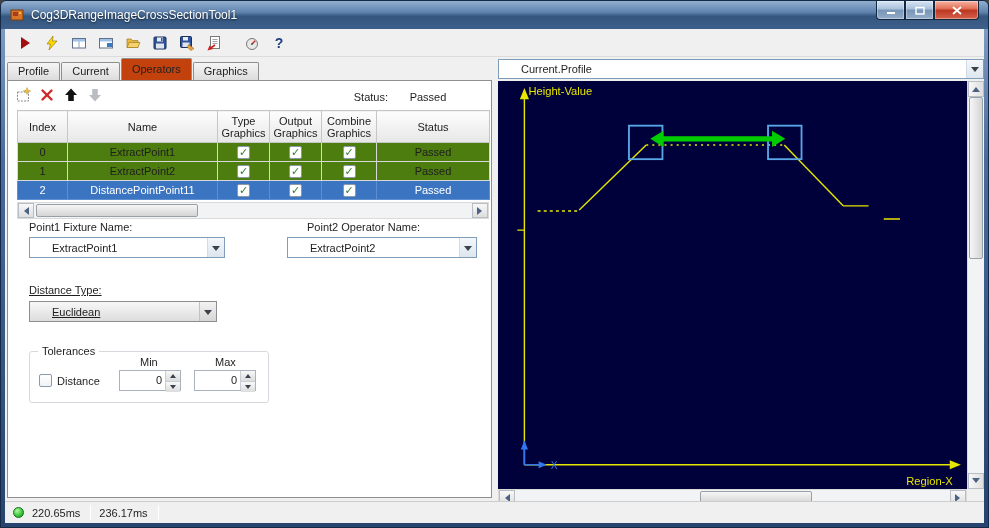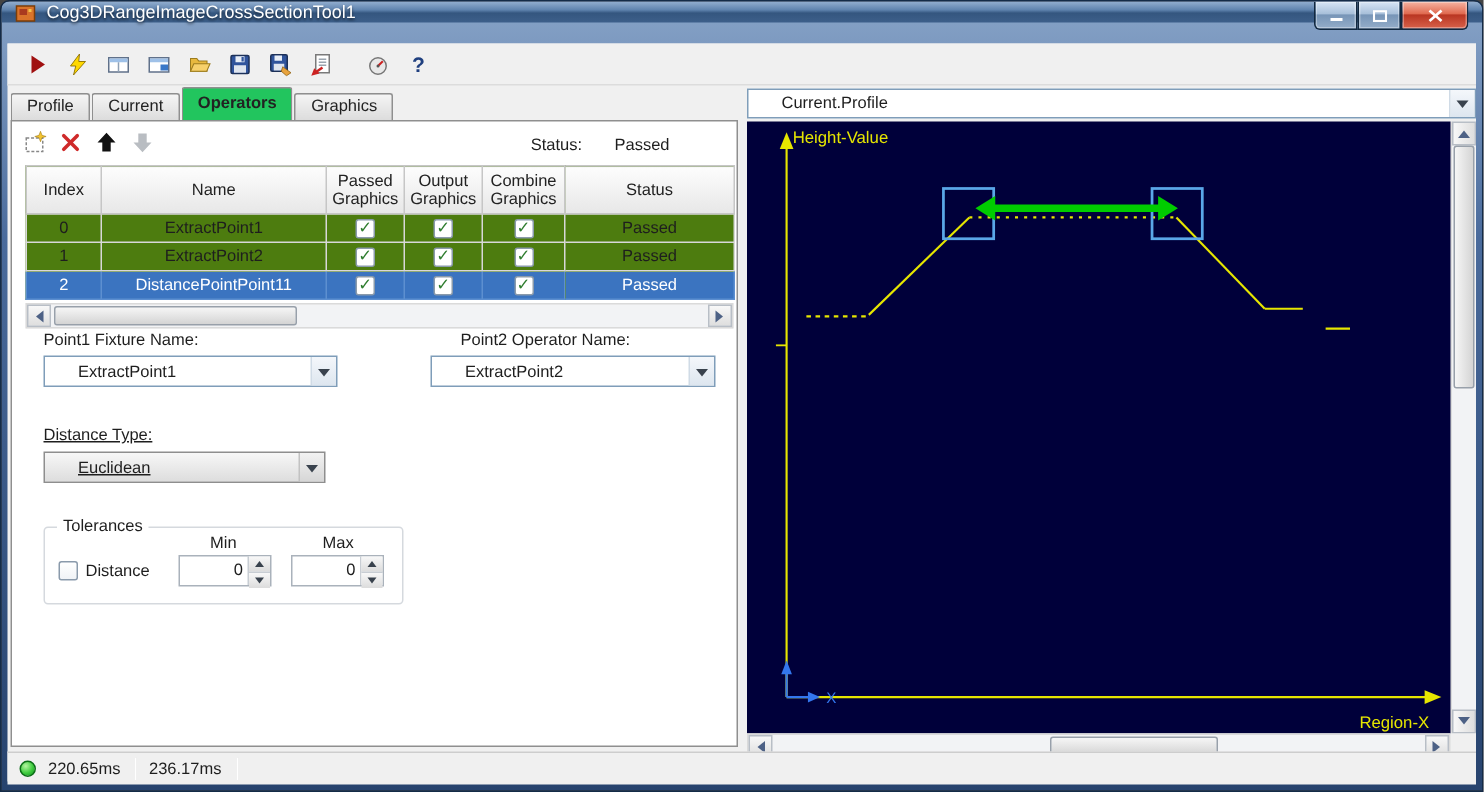--- a/index.html
+++ b/index.html
@@ -1,38 +1,38 @@
 <!DOCTYPE html>
 <html><head>
 <meta charset="utf-8">
 <style>
   *{margin:0;padding:0;box-sizing:border-box;}
   body{width:989px;height:528px;font-family:"Liberation Sans","DejaVu Sans",sans-serif;font-size:11px;color:#1e1e1e;background:#444;}
   .window{position:relative;width:989px;height:528px;background:linear-gradient(#88a4c8,#4a6b9c 30%,#27436e);border:1px solid #142b47;border-radius:6px 6px 0 0;overflow:hidden;}
   
-  .titlebar{position:absolute;left:0;top:0;right:0;height:14px;display:flex;padding-left:8px;
+  .titlebar{position:absolute;left:0;top:0;right:0;height:28px;display:flex;align-items:center;padding-left:8px;
     background:linear-gradient(#93afd0 0%,#5f83ae 40%,#34567f 55%,#3d5f8a 100%);border-radius:6px 6px 0 0;}
   .title-text{color:#fff;font-size:12px;margin-left:6px;text-shadow:0 1px 2px rgba(0,0,0,.6);}
   .winbtns{position:absolute;right:9px;top:0;display:flex;}
   .winbtn{width:29px;height:19px;border:1px solid #12283f;border-top:none;display:flex;align-items:center;justify-content:center;
     background:linear-gradient(#d9e6f6 0%,#a8c0da 45%,#7795b7 50%,#94adc9 100%);box-shadow:inset 0 0 0 1px rgba(255,255,255,.35);}
   .winbtn.min{border-radius:0 0 0 4px;}
   .winbtn.close{width:45px;border-radius:0 0 4px 0;background:linear-gradient(#f6b5a4 0%,#e06a50 45%,#b93622 50%,#d8614a 100%);}
   
   .client{position:absolute;left:4px;top:28px;right:4px;bottom:6px;background:#f0f0f0;}
   
   .toolbar{position:absolute;left:0;top:0;right:0;height:28px;display:flex;align-items:center;padding-left:8px;gap:3px;
     background:#f0f0f0;border-bottom:1px solid #dcdcdc;}
   .tbtn{width:24px;height:22px;display:flex;align-items:center;justify-content:center;cursor:default;}
   .tsep{width:8px;height:22px;}
   
   .tabstrip{position:absolute;left:2px;top:30px;height:21px;display:flex;align-items:flex-end;z-index:2;}
   .tab{padding:2px 10px 3px;border:1px solid #8f8f8f;border-bottom:none;border-radius:2px 2px 0 0;margin-right:1px;height:18px;
     background:linear-gradient(#f5f5f5,#dcdcdc);color:#222;}
-  .tab.active{height:22px;background:#22c55e;padding-top:4px;position:relative;z-index:3;font-weight:bold;}
+  .tab.active{height:22px;background:#c2410c;padding-top:4px;position:relative;z-index:3;}
   .tabpage{position:absolute;left:2px;top:51px;width:485px;height:418px;background:#fff;border:1px solid #8f8f8f;z-index:1;}
   
   .op-toolbar{position:absolute;left:4px;top:4px;display:flex;gap:3px;}
   .op-toolbar .tbtn{width:21px;height:20px;}
   .status-label{position:absolute;left:320px;top:10px;width:60px;text-align:right;}
   .status-value{position:absolute;left:384px;top:10px;width:72px;text-align:center;}
   
   .op-table{position:absolute;left:9px;top:29px;width:472px;border-collapse:collapse;table-layout:fixed;background:#4d7c0f;font-size:11px;}
   .op-table th{background:linear-gradient(#fdfdfd,#e7e7e7);border:1px solid #c6c6c6;height:32px;font-weight:normal;padding:1px 2px;color:#222;}
   .op-table td{border:1px solid #d8d8d8;height:19px;text-align:center;white-space:nowrap;overflow:hidden;padding:0 2px;}
@@ -239,21 +239,21 @@
             <col style="width:150px">
             <col style="width:52px">
           <col style="width:52px">
             <col style="width:55px">
             <col style="width:113px">
         </colgroup>
         <thead>
           <tr>
             <th>Index</th>
             <th>Name</th>
-            <th>Passed Graphics</th>
+            <th>Type Graphics</th>
             <th>Output Graphics</th>
             <th>Combine Graphics</th>
             <th>Status</th>
           </tr>
         </thead>
         <tbody id="operator-rows">
             <tr>
               <td>0</td>
               <td>ExtractPoint1</td>
               <td><span class="cb">✓</span></td>

